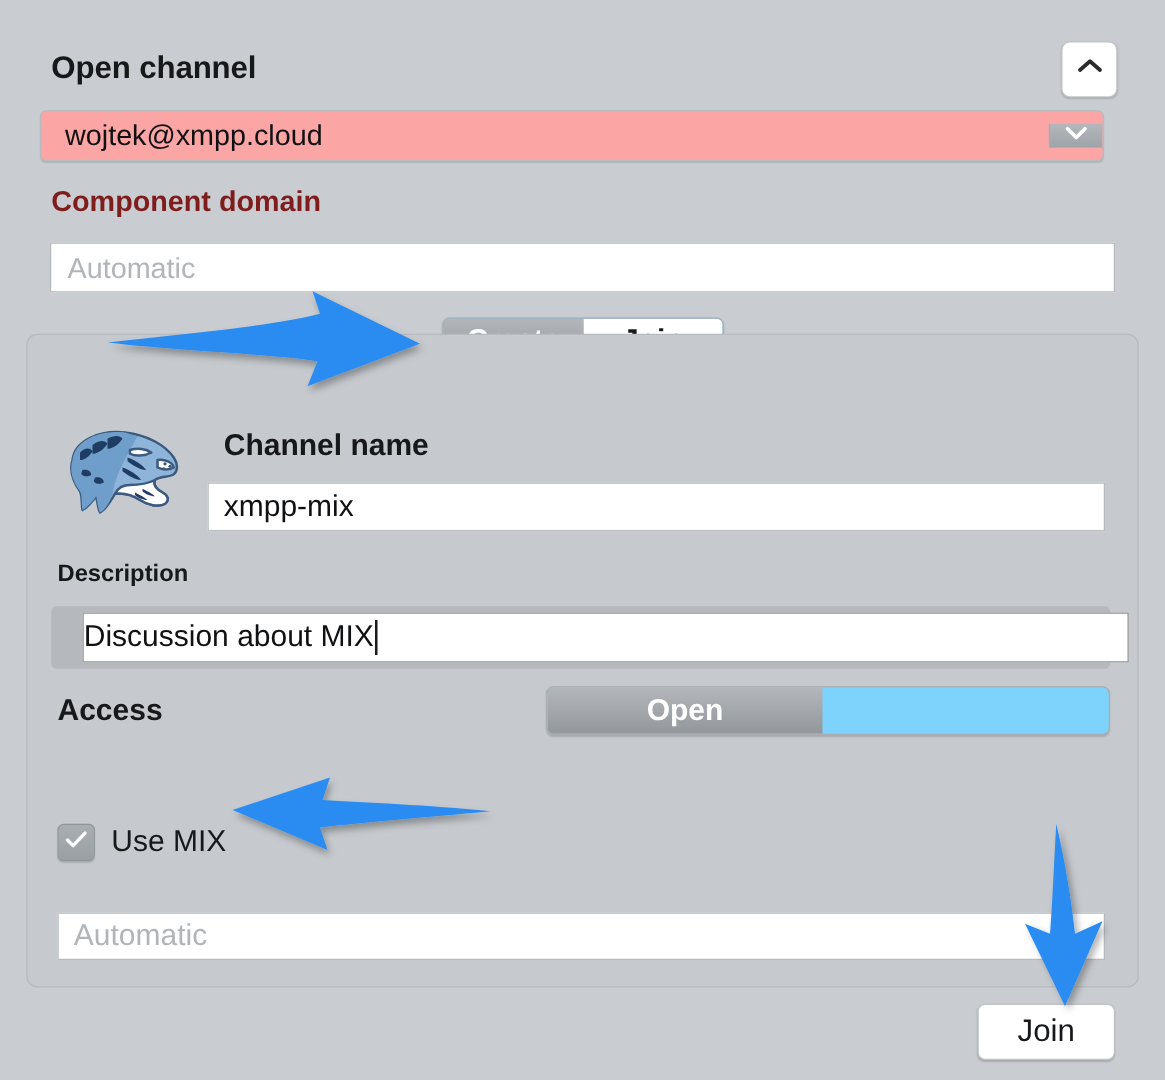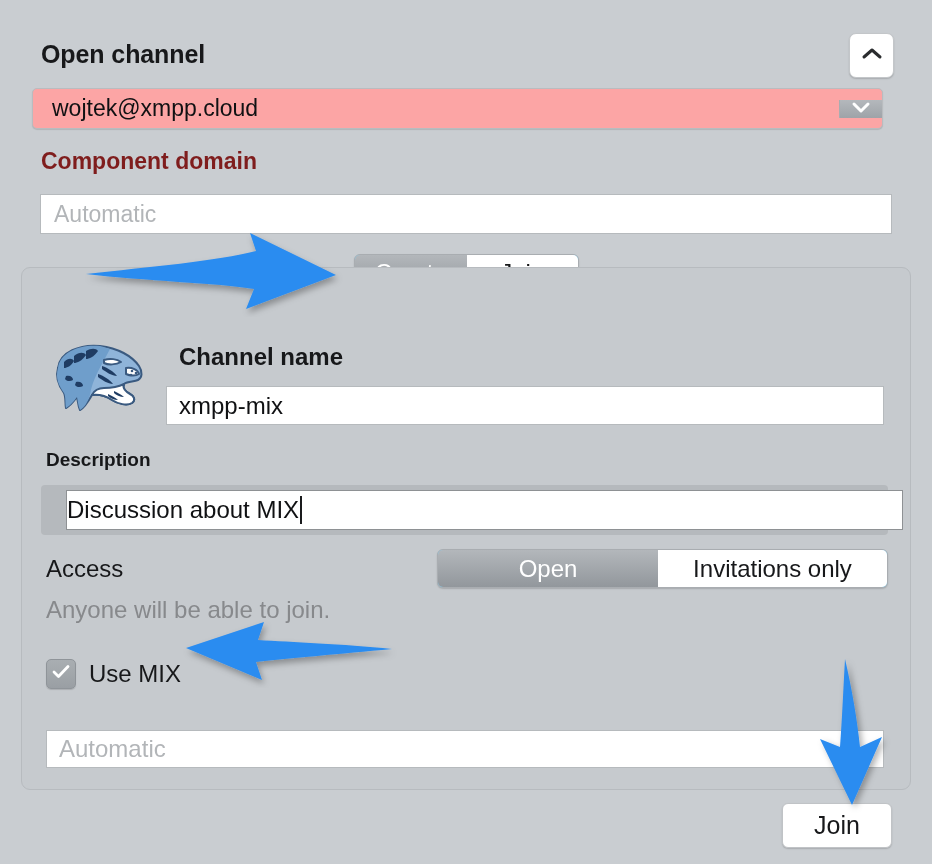--- a/index.html
+++ b/index.html
@@ -116,20 +116,21 @@
 
   
   .seg {
     display: flex;
     border-radius: 6px;
     overflow: hidden;
     border: 1px solid #a9adb1;
     box-shadow: 0 1px 1.5px rgba(0,0,0,0.16);
     box-sizing: border-box;
     background: #7dd3fc;
+    font-weight: bold;
   }
   .seg-item {
     display: flex;
     align-items: center;
     justify-content: center;
     font-size: 24px;
     color: #17181a;
     background: #ffffff;
     cursor: default;
     box-sizing: border-box;
@@ -246,21 +247,21 @@
     background: #1a1b1d;
     margin-left: 1px;
   }
 
   
   .label-access {
     position: absolute;
     left: 46px;
     top: 555px;
     font-size: 24px;
-    font-weight: normal;
+    font-weight: bold;
     color: #17181a;
   }
   .access-hint {
     position: absolute;
     left: 46px;
     top: 596px;
     font-size: 24px;
     color: #87898c;
   }
 
@@ -424,23 +425,21 @@
   <div class="desc-focusring">
     <div class="field-description">
       <span>Discussion about MIX</span>
         <span class="caret"></span>
     </div>
   </div>
 
   <div class="label-access">Access</div>
   <div class="seg seg-access">
     <div class="seg-item selected">Open</div>
-    <div class="seg-item">Invitations only</div>
-  </div>
-  <div class="access-hint">Anyone will be able to join.</div>
+  </div>
 
   <div class="usemix-row">
     <div class="checkbox">
       <span>
         <svg width="20" height="16" viewBox="0 0 20 16">
           <polyline points="3,8 7.5,12.5 17,2.5" fill="none" stroke="#ffffff" stroke-width="2.8" stroke-linecap="round" stroke-linejoin="round"></polyline>
         </svg>
       </span>
     </div>
     <div class="usemix-label">Use MIX</div>

